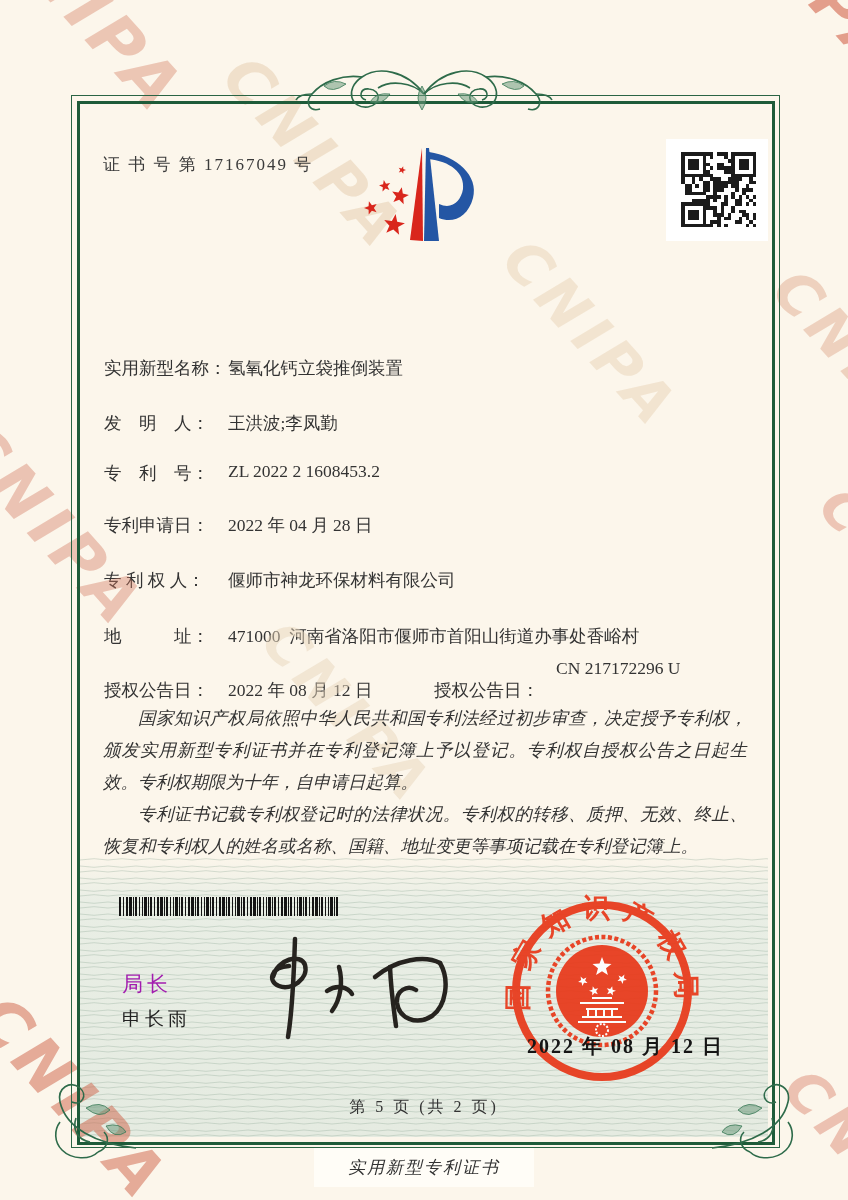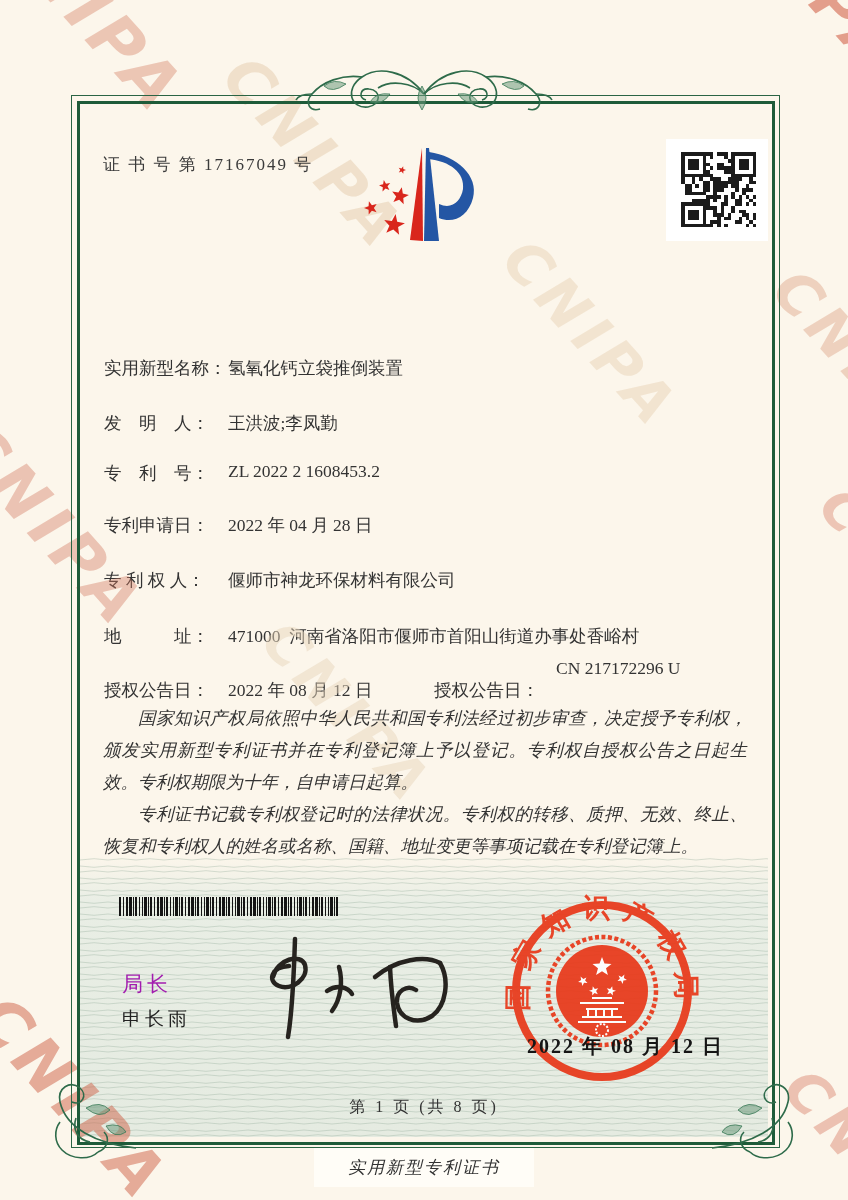--- a/index.html
+++ b/index.html
@@ -779,18 +779,18 @@
         <path d="M84,118 h32"></path>
         <path d="M86,118 v8 M94,118 v8 M102,118 v8 M110,118 v8"></path>
         <path d="M80,126 h40"></path>
         <path d="M76,131 h48"></path>
         <circle cx="100" cy="139" r="6" stroke-dasharray="2 1.6"></circle>
       </g>
     </g>
   </svg>
   <div class="seal-date">2022 年 08 月 12 日</div>
 
-  <div class="page-info">第 1 页 (共 8 页)</div>
+  <div class="page-info">第 5 页 (共 2 页)</div>
   <div class="footer-note">
     <span>实用新型专利证书</span>
   </div>
 
 </div>
 
 </body></html>

